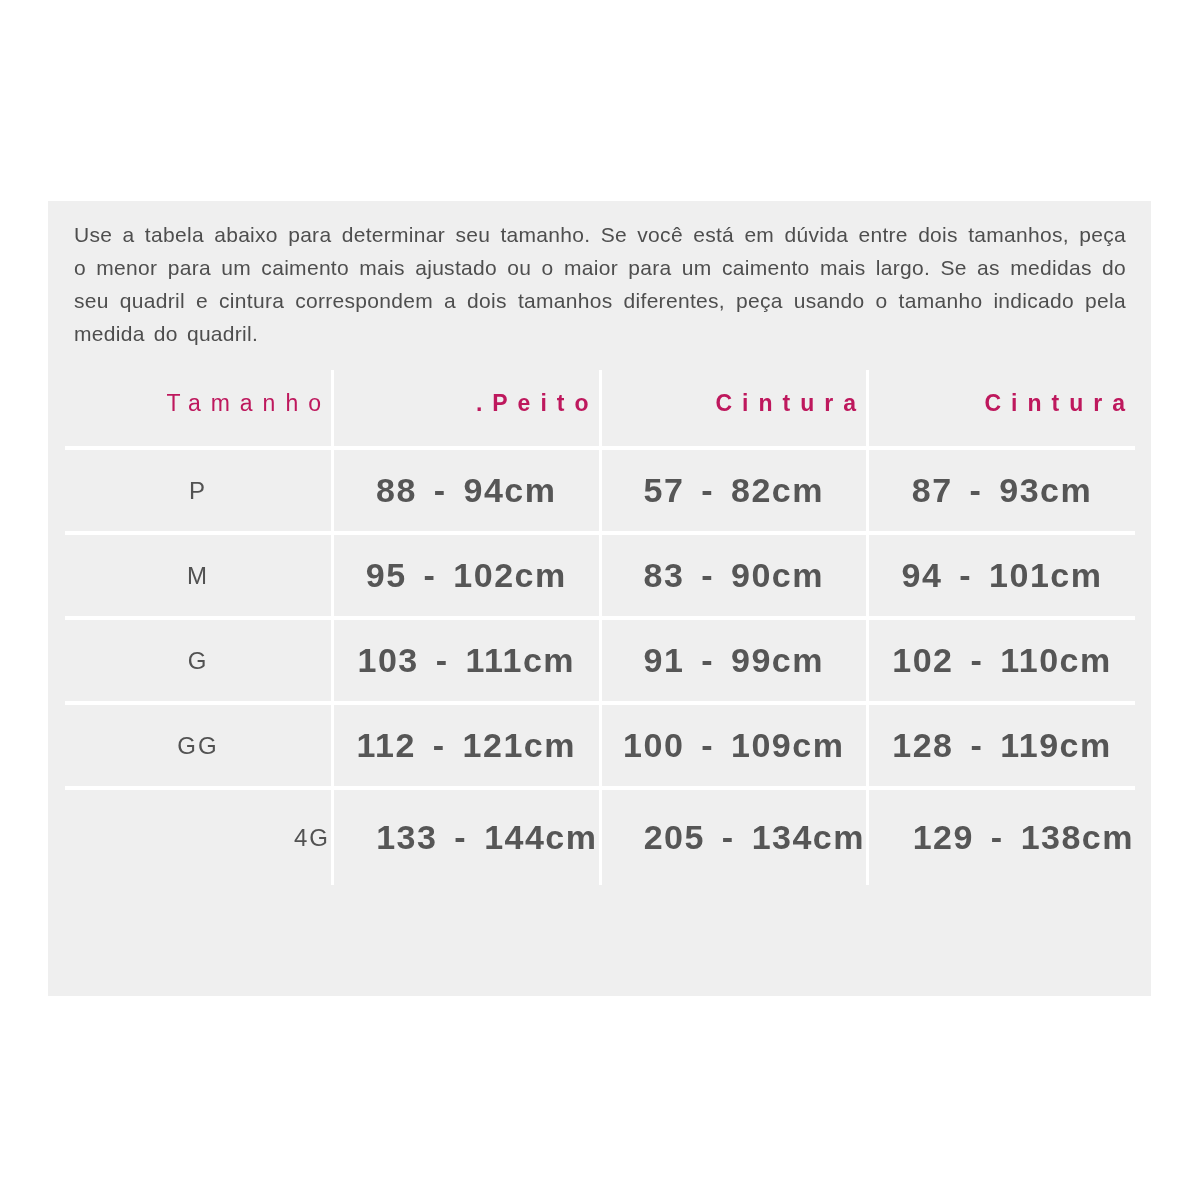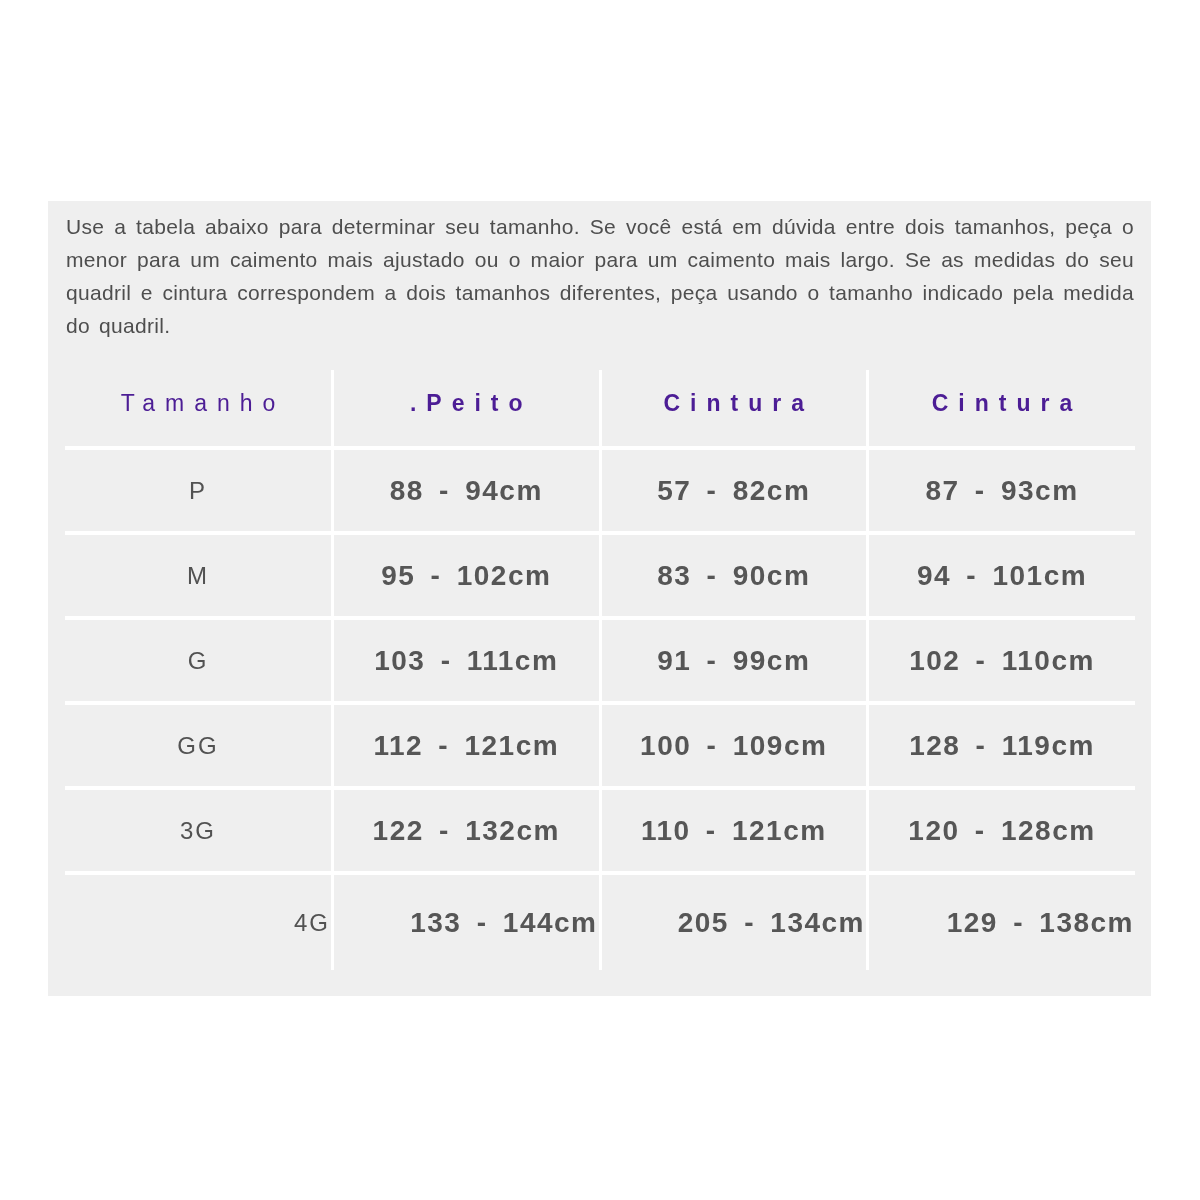--- a/index.html
+++ b/index.html
@@ -24,21 +24,21 @@
     top: 201px;
     width: 1103px;
     height: 795px;
     background: #efefef;
   }
   .intro {
     position: absolute;
     left: 18px;
     right: 17px;
     top: 9px;
-    margin: 0;
+    margin: 8px;
     font-size: 21px;
     line-height: 33px;
     letter-spacing: 0.3px;
     word-spacing: 3px;
     text-align: justify;
     color: #4e4e4e;
   }
   .size-table {
     position: absolute;
     left: 17px;
@@ -47,35 +47,35 @@
     border-collapse: collapse;
     table-layout: fixed;
   }
   .size-table col { width: 25%; }
   .size-table th {
     height: 78px;
     font-size: 23px;
     font-weight: 500;
     letter-spacing: 10px;
     padding: 0 0 10px 10px;
-    color: #4c1d95;
-    text-align: center;
+    color: #be185d;
+    text-align: right;
     vertical-align: middle;
   }
   .size-table tbody tr {
     border-top: 4px solid #ffffff;
   }
   .size-table th + th,
   .size-table td + td {
     border-left: 3px solid #ffffff;
     font-weight: bold;
   }
   .size-table td {
     height: 85px;
-    font-size: 28px;
+    font-size: 34px;
     letter-spacing: 1.5px;
     word-spacing: 6px;
     color: #565656;
     text-align: center;
     vertical-align: middle;
   }
   .size-table tbody tr:last-child td {
     height: 97px;
     text-align: right;
   }
@@ -127,26 +127,20 @@
           <td>91 - 99cm</td>
           <td>102 - 110cm</td>
         </tr>
         <tr>
           <td class="size-cell">GG</td>
           <td>112 - 121cm</td>
           <td>100 - 109cm</td>
           <td>128 - 119cm</td>
         </tr>
         <tr>
-          <td class="size-cell">3G</td>
-          <td>122 - 132cm</td>
-          <td>110 - 121cm</td>
-          <td>120 - 128cm</td>
-        </tr>
-        <tr>
           <td class="size-cell">4G</td>
           <td>133 - 144cm</td>
           <td>205 - 134cm</td>
           <td>129 - 138cm</td>
         </tr>
       </tbody>
     </table>
 
   </section>
 </div>

